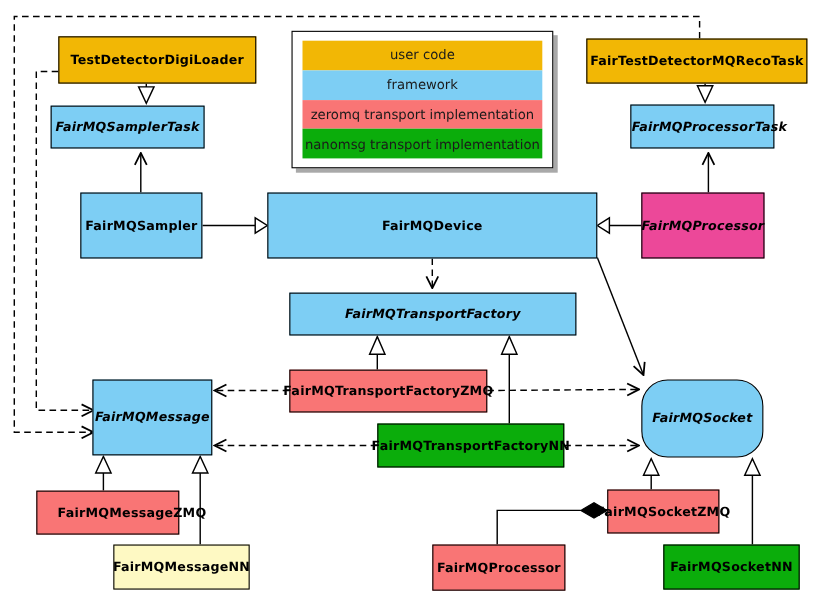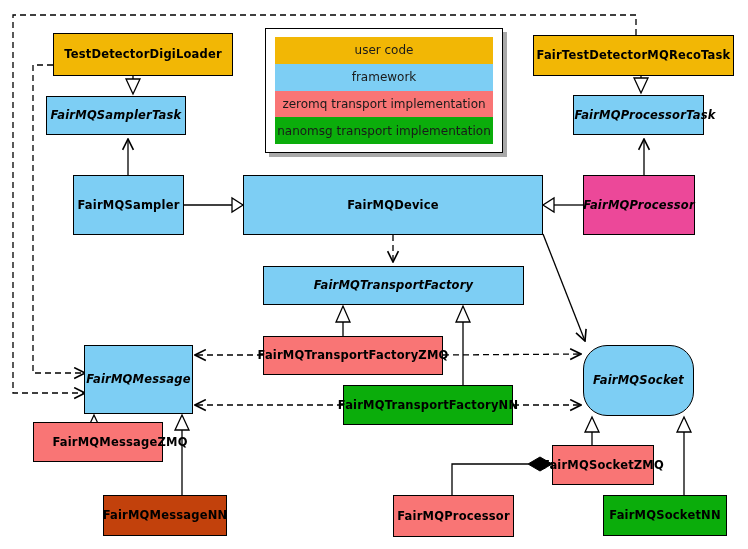--- a/index.html
+++ b/index.html
@@ -148,23 +148,23 @@
   <div class="node abstract" style="left: 263px; top: 266px; width: 261px; height: 39px; background-color: rgb(125, 206, 244);">FairMQTransportFactory</div>
 
   <div class="node" style="left: 263px; top: 336px; width: 180px; height: 39px; background-color: rgb(249, 117, 117);">FairMQTransportFactoryZMQ</div>
 
   <div class="node" style="left: 343px; top: 385px; width: 170px; height: 40px; background-color: rgb(11, 173, 11);">FairMQTransportFactoryNN</div>
 
   <div class="node abstract" style="left: 84px; top: 345px; width: 109px; height: 69px; background-color: rgb(125, 206, 244);">FairMQMessage</div>
 
   <div class="node abstract" style="left: 583px; top: 345px; width: 111px; height: 71px; background-color: rgb(125, 206, 244); border-radius: 24px;">FairMQSocket</div>
 
-  <div class="node" style="left: 33px; top: 422px; width: 130px; height: 40px; background-color: rgb(249, 117, 117); padding-left: 44px;">FairMQMessageZMQ</div>
+  <div class="node" style="left: 33px; top: 446px; width: 130px; height: 40px; background-color: rgb(249, 117, 117); padding-left: 44px;">FairMQMessageZMQ</div>
 
-  <div class="node" style="left: 103px; top: 495px; width: 124px; height: 41px; background-color: #c2410c;">FairMQMessageNN</div>
+  <div class="node" style="left: 103px; top: 495px; width: 124px; height: 41px; background-color: #fef9c3;">FairMQMessageNN</div>
 
   <div class="node" style="left: 552px; top: 445px; width: 102px; height: 40px; background-color: rgb(249, 117, 117);">FairMQSocketZMQ</div>
 
   <div class="node" style="left: 393px; top: 495px; width: 121px; height: 42px; background-color: rgb(249, 117, 117);">FairMQProcessor</div>
 
   <div class="node" style="left: 603px; top: 495px; width: 124px; height: 41px; background-color: rgb(11, 173, 11);">FairMQSocketNN</div>
 
 </div>
 
 </body></html>

